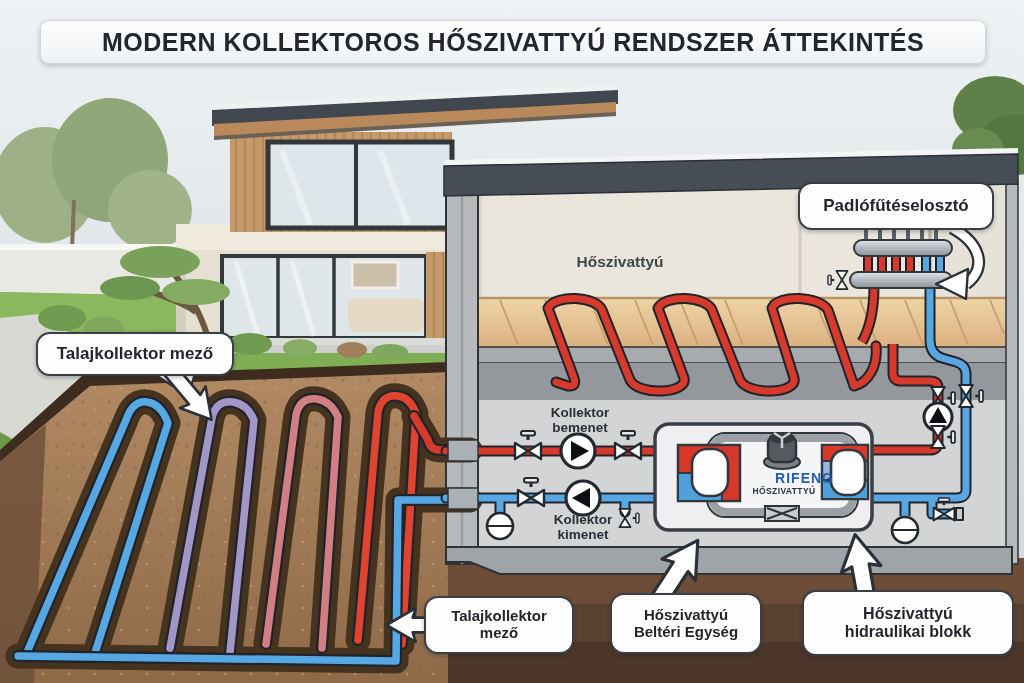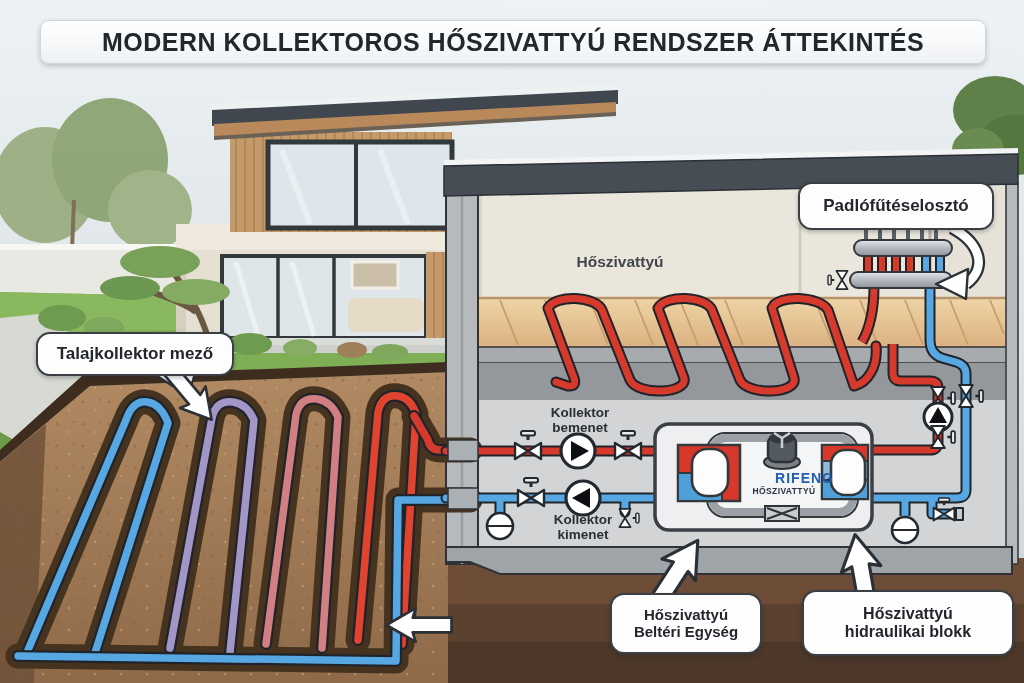--- a/index.html
+++ b/index.html
@@ -337,20 +337,22 @@
 <div class="plain overlay" style="left:515px;top:406px;width:130px;font-size:13.5px;color:#2b2f36;">Kollektor
 bemenet</div>
 
 <div class="plain overlay" style="left:520px;top:513px;width:126px;font-size:13.5px;color:#2b2f36;">Kollektor
 kimenet</div>
 
 <div class="plain overlay" style="left:734px;top:471px;width:100px;font-size:14px;letter-spacing:1px;color:#1f5fae;text-align:right;">RIFENG</div>
 
 <div class="plain overlay" style="left:734px;top:487px;width:100px;font-size:8.5px;letter-spacing:.4px;color:#2a3340;">HŐSZIVATTYÚ</div>
 
+<div class="bubble overlay" style="left:424px;top:596px;width:146px;height:54px;font-size:15px;">Talajkollektor
+mező</div>
 
 <div class="bubble overlay" style="left:610px;top:593px;width:148px;height:57px;font-size:15px;">Hőszivattyú
 Beltéri Egység</div>
 
 <div class="bubble overlay" style="left:802px;top:590px;width:208px;height:62px;font-size:16px;">Hőszivattyú
 hidraulikai blokk</div>
 
 </div>
 
 </body></html>

